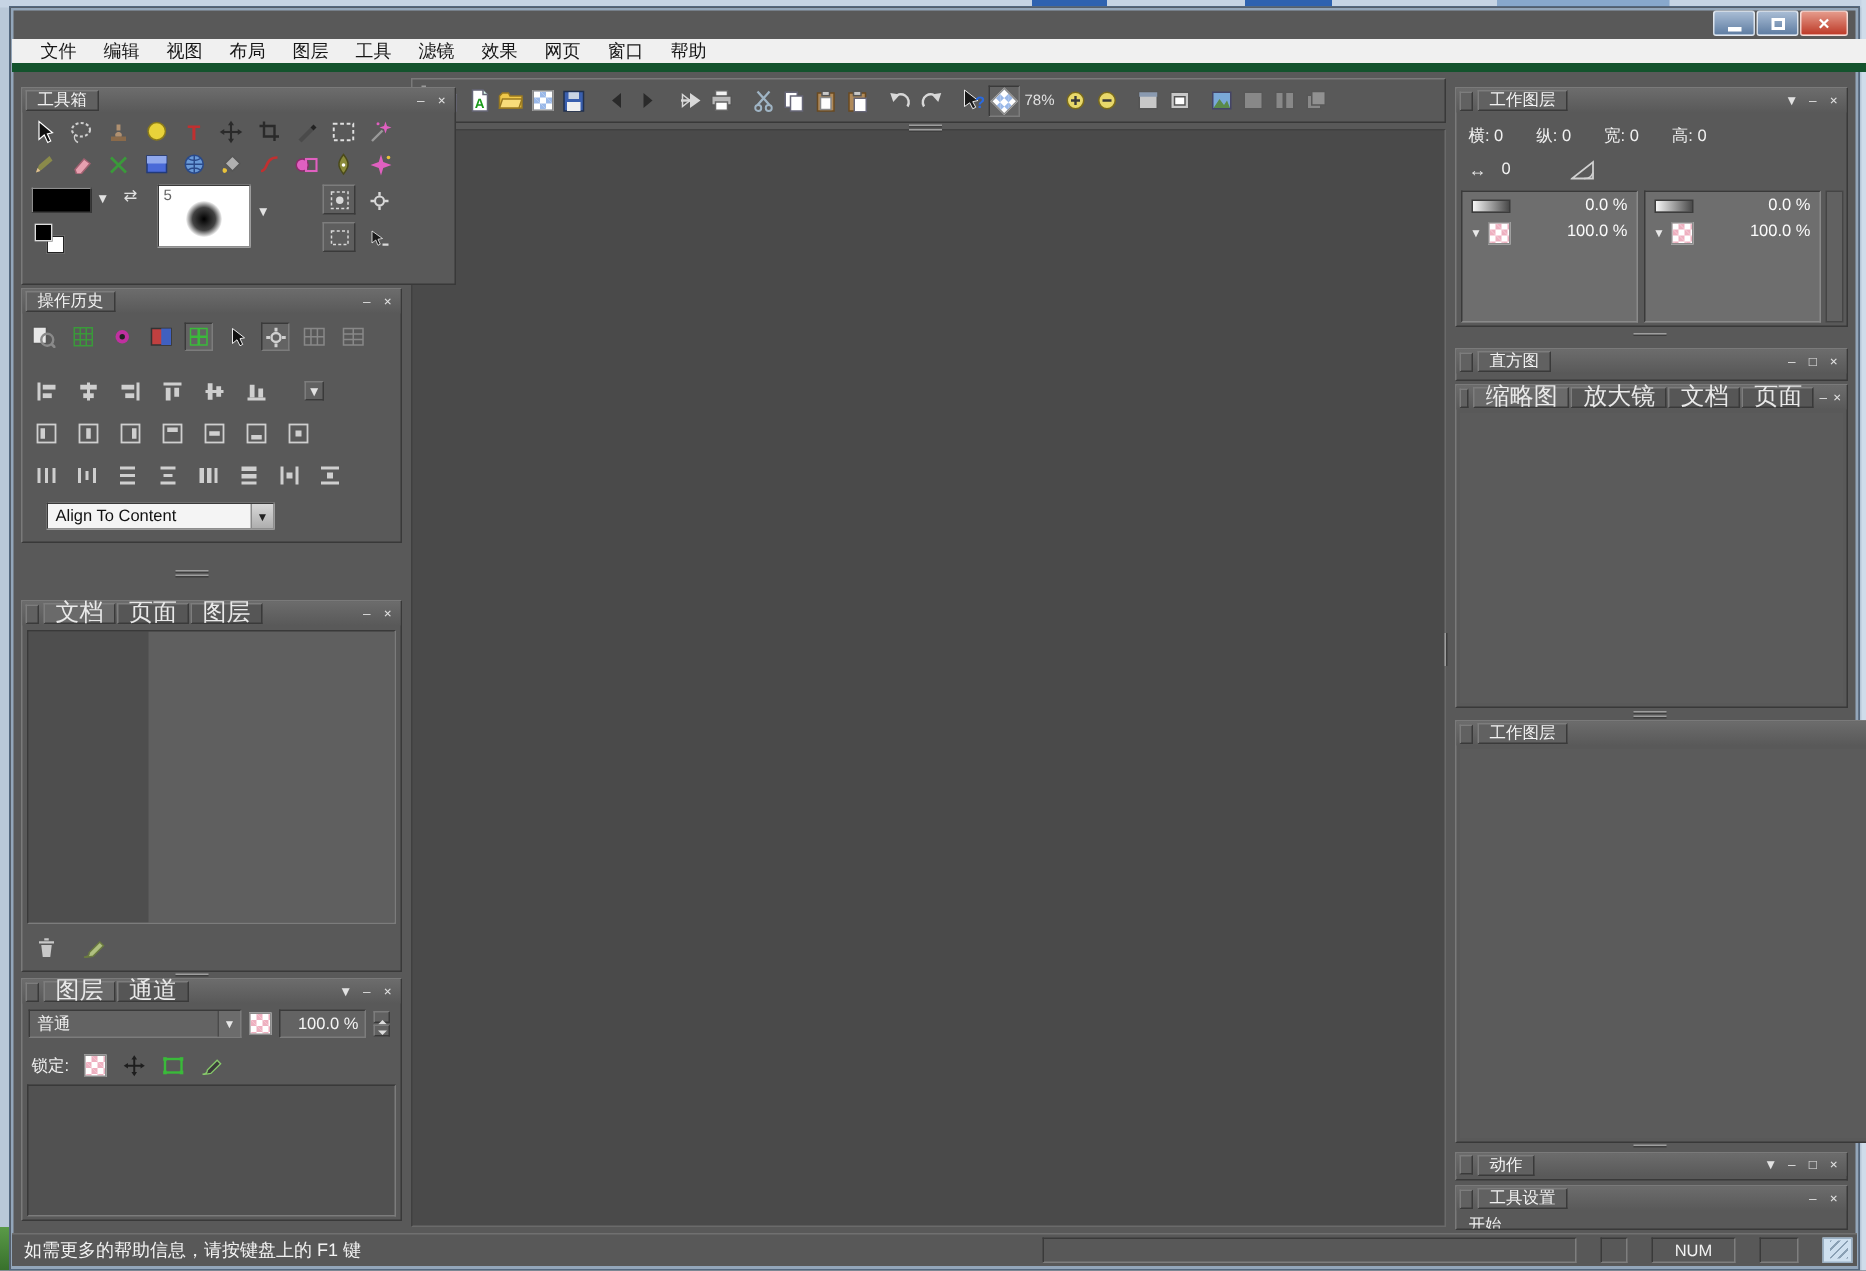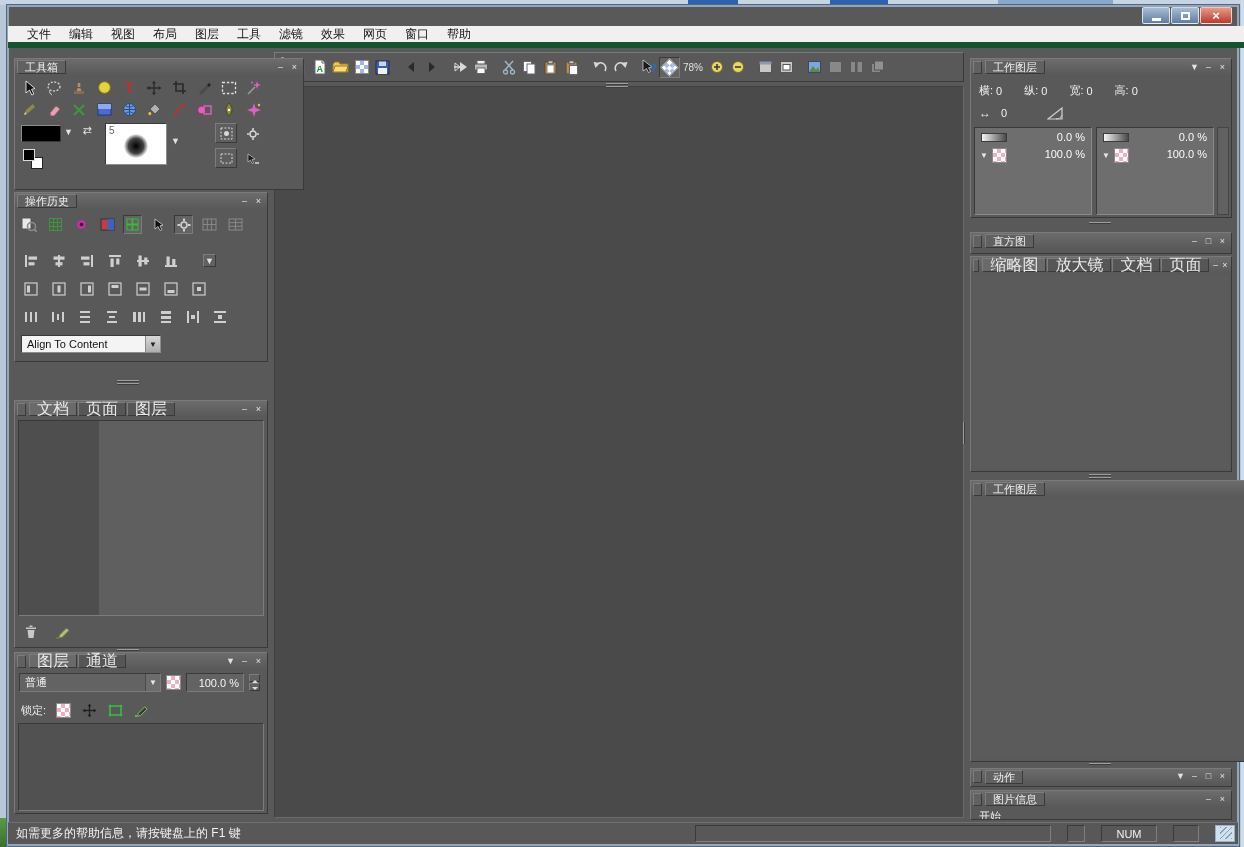--- a/index.html
+++ b/index.html
@@ -683,21 +683,21 @@
           </svg>
         </span>
       <span class="ic">
           <svg class="asvg" width="14" height="14" viewBox="0 0 14 14">
             <rect x="1" y="1" width="12" height="2"></rect>
             <rect x="1" y="11" width="12" height="2"></rect>
             <rect x="5" y="5" width="4" height="4"></rect>
           </svg>
         </span>
     </div>
-    <div class="dd" style="position:absolute;left:6px;top:142px;width:140px">
+    <div class="dd" style="position:absolute;left:16px;top:142px;width:152px">
       <span class="ddtext">Align To Content</span>
       <span class="ddarrow">▼</span>
     </div>
   </div>
 
   <div class="sizer-h" style="left:117px;top:380px">
       <i></i>
       <i></i>
     </div>
 
@@ -902,21 +902,21 @@
       <span class="hbtn">▼</span>
       <span class="hbtn">–</span>
       <span class="hbtn">□</span>
       <span class="hbtn">×</span>
     </div>
   </div>
 
   <div class="panel" style="left:970px;top:790px;width:262px;height:30px;overflow:hidden">
     <div class="phdr">
       <span class="hgrip"></span>
-      <span class="ptitle">图片信息</span>
+      <span class="ptitle">工具设置</span>
       <span class="spacer"></span>
       <span class="hbtn">–</span>
       <span class="hbtn">×</span>
     </div>
     <div style="position:absolute;left:8px;top:18px;font-size:11px;color:#f0f0f0">开始</div>
   </div>
 
   <div class="statusbar">
     <span class="stext">如需更多的帮助信息，请按键盘上的 F1 键</span>
     <span class="sseg" style="width:356px"></span>

